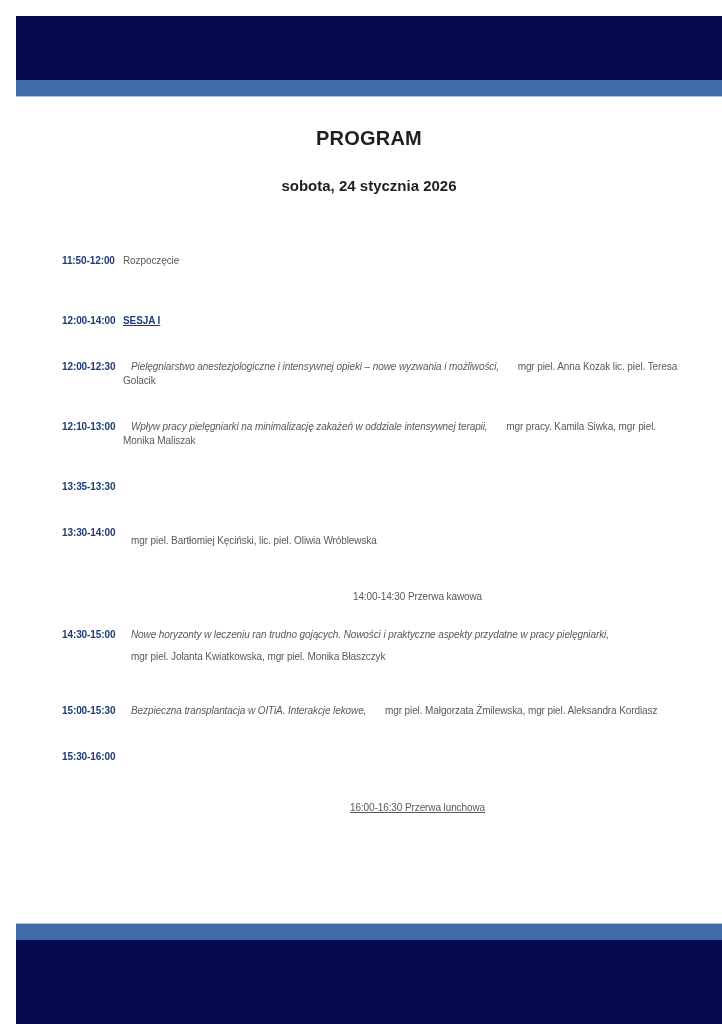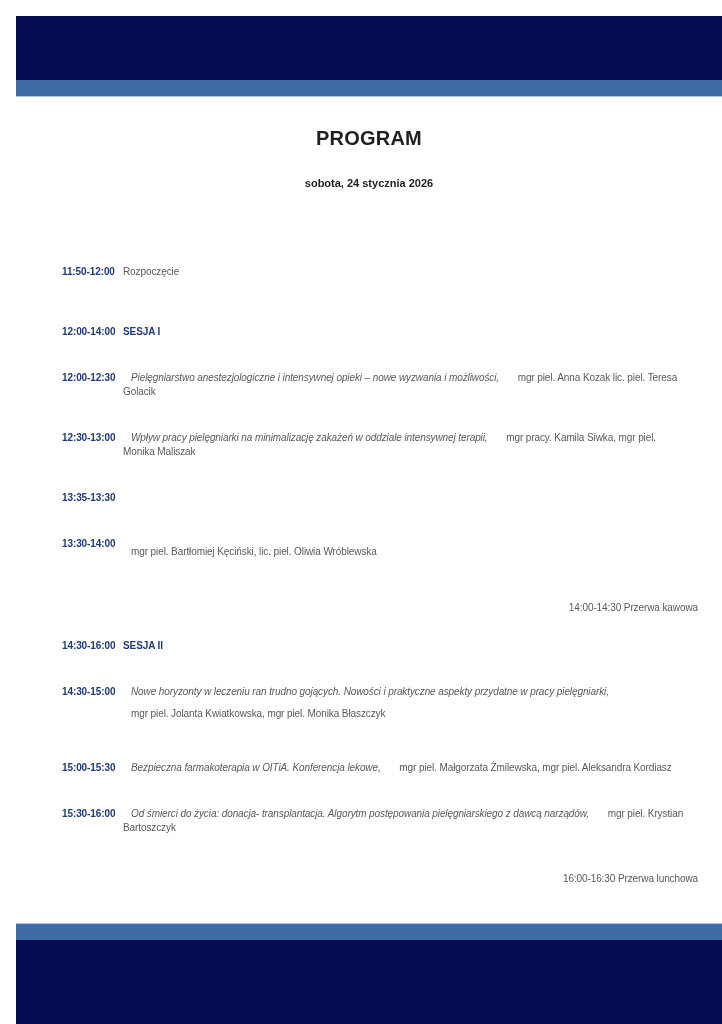--- a/index.html
+++ b/index.html
@@ -26,52 +26,52 @@
   .title-line {
     text-align: center;
     font-size: 20px;
     font-weight: bold;
     line-height: 25px;
     color: #1f1f1f;
     letter-spacing: 0.2px;
   }
   .event-date {
     text-align: center;
-    font-size: 11px;
+    font-size: 15px;
     font-weight: bold;
     color: #1f1f1f;
     margin-top: 10px;
   }
   .schedule {
-    margin-top: 44px;
+    margin-top: 28px;
     font-size: 10px;
     line-height: 14px;
     letter-spacing: -0.1px;
     color: var(--body, #595959);
   }
   .row { display: flex; align-items: flex-start; }
   .row .time {
     flex: 0 0 75px;
     width: 75px;
     padding-left: 22px;
     font-weight: bold;
     color: var(--headnavy, #1e3b78);
     white-space: nowrap;
   }
   .row .desc { flex: 1 1 auto; min-width: 0; }
-  .row.session .desc { font-weight: bold; color: var(--headnavy, #1e3b78); }
+  .row.session .desc { font-weight: bold; color: var(--headnavy, #1e3b78); text-decoration: underline; }
   .row.gap-after { margin-bottom: 14px; }
   .talk-title { font-style: italic; text-align: right; }
   .row.break {
     display: block;
     margin-left: 97px;
-    text-align: right;
+    text-align: center;
     margin-top: 10px;
   }
-  .row.break:last-child { margin-top: 13px; }
+  .row.break:last-child { margin-top: 13px; text-decoration: underline; }
   .footer-group {
     position: absolute;
     left: 0;
     bottom: 0;
     width: 100%;
   }
   .bottom-bar {
     height: 84px;
     background: var(--navy, #050b4e);
   }
@@ -92,46 +92,41 @@
       </div>
       <div class="row session">
         <div class="time">12:00-14:00</div>
         <div class="desc">SESJA I</div>
       </div>
       <div class="row talk">
         <div class="time">12:00-12:30</div>
         <div class="desc"><span class="talk-title">Pielęgniarstwo anestezjologiczne i intensywnej opieki – nowe wyzwania i możliwości,</span><span class="speakers"> mgr piel. Anna Kozak lic. piel. Teresa Golacik</span></div>
       </div>
       <div class="row talk">
-        <div class="time">12:30-13:00</div>
+        <div class="time">12:10-13:00</div>
         <div class="desc"><span class="talk-title">Wpływ pracy pielęgniarki na minimalizację zakażeń w oddziale intensywnej terapii,</span><span class="speakers"> mgr pracy. Kamila Siwka, mgr piel. Monika Maliszak</span></div>
       </div>
       <div class="row talk">
         <div class="time">13:35-13:30</div>
       </div>
       <div class="row talk">
         <div class="time">13:30-14:00</div>
         <div class="desc"><div class="speakers">mgr piel. Bartłomiej Kęciński, lic. piel. Oliwia Wróblewska</div></div>
       </div>
       <div class="row break">14:00-14:30 Przerwa kawowa</div>
-      <div class="row session">
-        <div class="time">14:30-16:00</div>
-        <div class="desc">SESJA II</div>
-      </div>
       <div class="row talk">
         <div class="time">14:30-15:00</div>
         <div class="desc"><span class="talk-title">Nowe horyzonty w leczeniu ran trudno gojących. Nowości i praktyczne aspekty przydatne w pracy pielęgniarki,</span><div class="speakers">mgr piel. Jolanta Kwiatkowska, mgr piel. Monika Błaszczyk</div></div>
       </div>
       <div class="row talk">
         <div class="time">15:00-15:30</div>
-        <div class="desc"><span class="talk-title">Bezpieczna farmakoterapia w OITiA. Konferencja lekowe,</span><span class="speakers"> mgr piel. Małgorzata Żmilewska, mgr piel. Aleksandra Kordiasz</span></div>
+        <div class="desc"><span class="talk-title">Bezpieczna transplantacja w OITiA. Interakcje lekowe,</span><span class="speakers"> mgr piel. Małgorzata Żmilewska, mgr piel. Aleksandra Kordiasz</span></div>
       </div>
       <div class="row talk">
         <div class="time">15:30-16:00</div>
-        <div class="desc"><span class="talk-title">Od śmierci do życia: donacja- transplantacja. Algorytm postępowania pielęgniarskiego z dawcą narządów,</span><span class="speakers"> mgr piel. Krystian Bartoszczyk</span></div>
       </div>
       <div class="row break">16:00-16:30 Przerwa lunchowa</div>
     </div>
 </main>
 
 <div class="footer-group">
   <div class="accent-stripe bottom"></div>
   <div class="bottom-bar"></div>
 </div>
 

